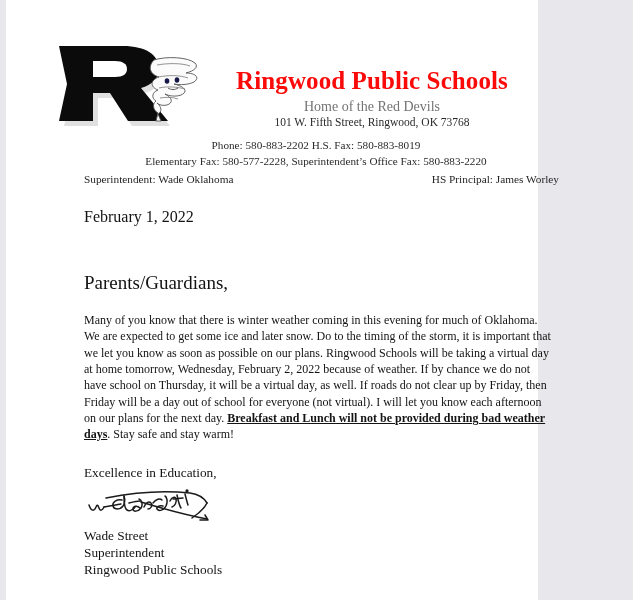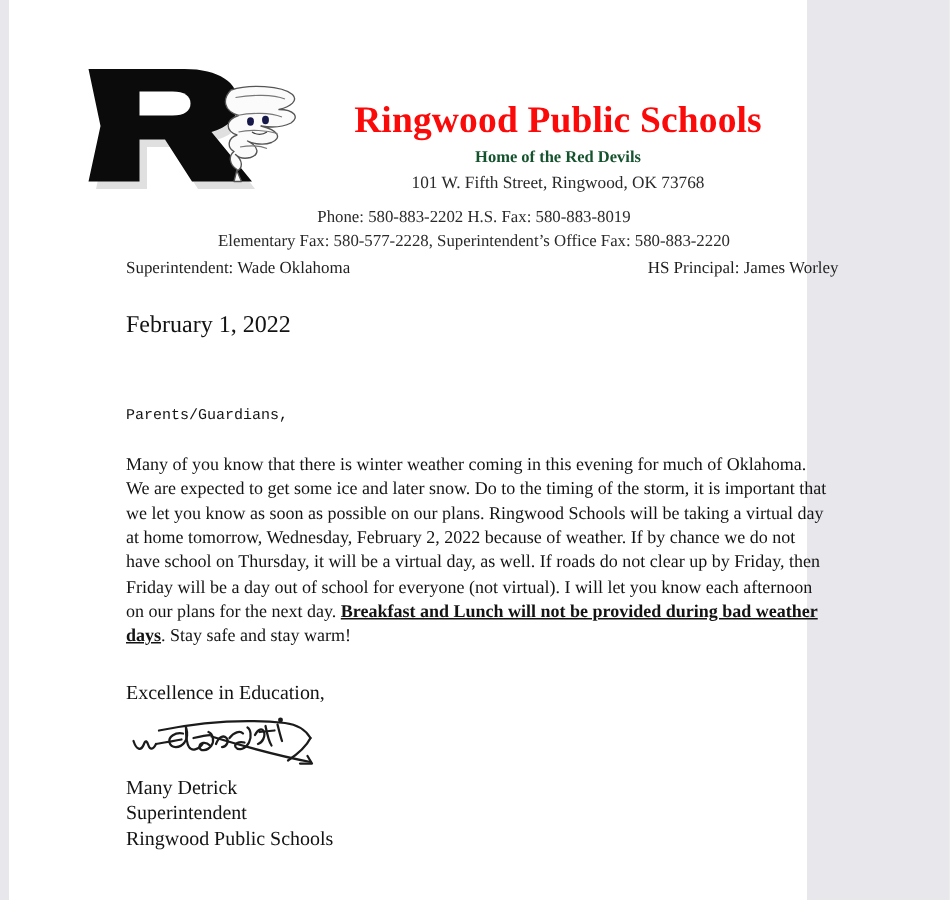--- a/index.html
+++ b/index.html
@@ -53,23 +53,23 @@
     letter-spacing: 0.1px;
     white-space: nowrap;
   }
 
   .school-tagline {
     position: absolute;
     left: 206px;
     top: 99px;
     width: 320px;
     text-align: center;
-    color: #14532d;
-    font-weight: bold;
-    font-size: 11px;
+    color: #737373;
+    font-weight: normal;
+    font-size: 14px;
     white-space: nowrap;
   }
 
   .school-address {
     position: absolute;
     left: 206px;
     top: 116px;
     width: 320px;
     text-align: center;
     color: #2a2a2a;
@@ -112,22 +112,21 @@
     font-size: 13.3px;
   }
 
   .date-line {
     margin: 0 0 0 0;
     font-size: 16px;
   }
 
   .salutation {
     margin: 46px 0 0 0;
-    font-size: 10px;
-    font-family: Liberation Mono, monospace;
+    font-size: 19px;
   }
 
   .body-para {
     margin: 18px 0 0 0;
     font-size: 12px;
     line-height: 1.36;
     text-align: left;
   }
 
   .emph {
@@ -229,19 +228,19 @@
           <circle cx="101" cy="4" r="0.9" fill="#1b1b1b"></circle>
           <path d="M20 11 C45 6 75 3 104 6 C112 7 118 11 121 16"></path>
           <path d="M121 16 C118 22 112 27 106 31"></path>
           <path d="M55 15 C78 22 100 28 121 32"></path>
           <path d="M114 33 L122 33 L119 28"></path>
         </g>
       </svg>
     </div>
 
     <div class="signer">
-      <div>Many Detrick</div>
+      <div>Wade Street</div>
       <div>Superintendent</div>
       <div>Ringwood Public Schools</div>
     </div>
 
   </div>
 </div>
 
 </body></html>

